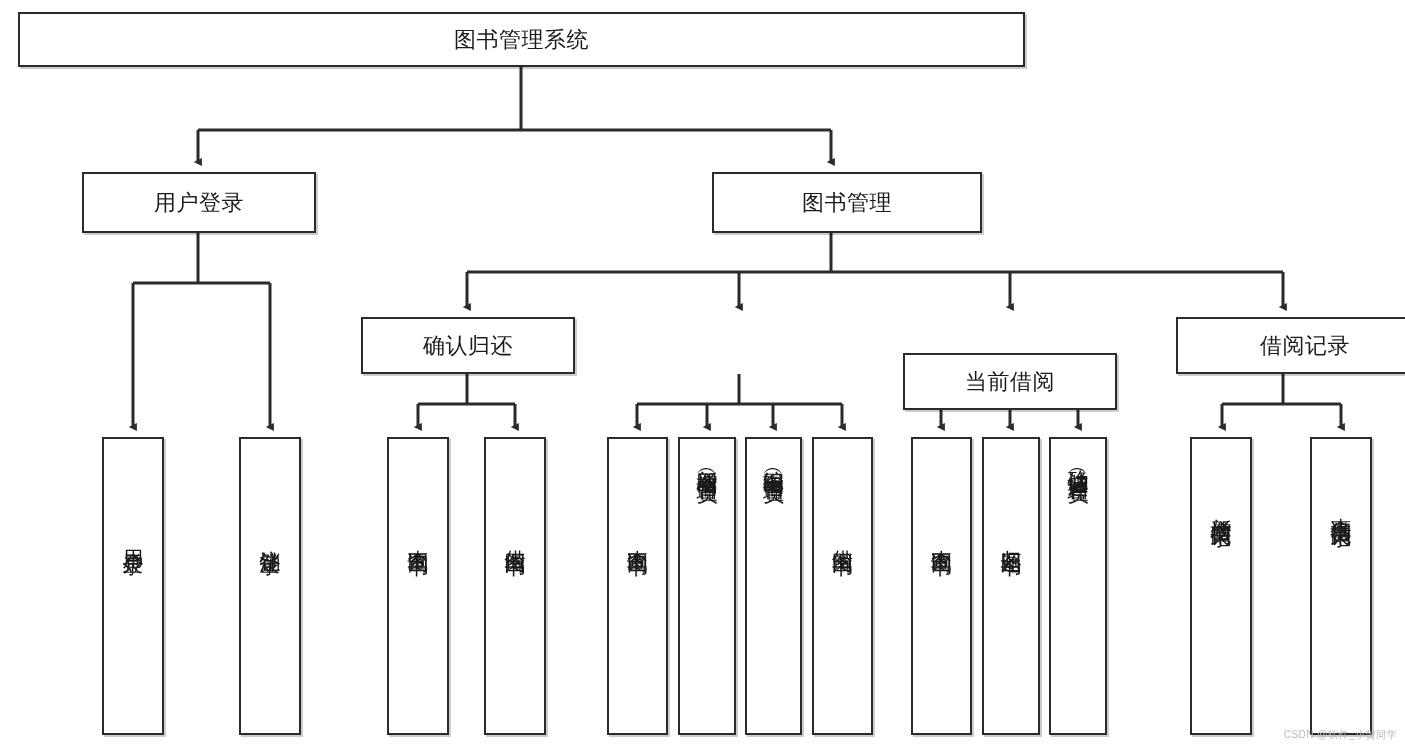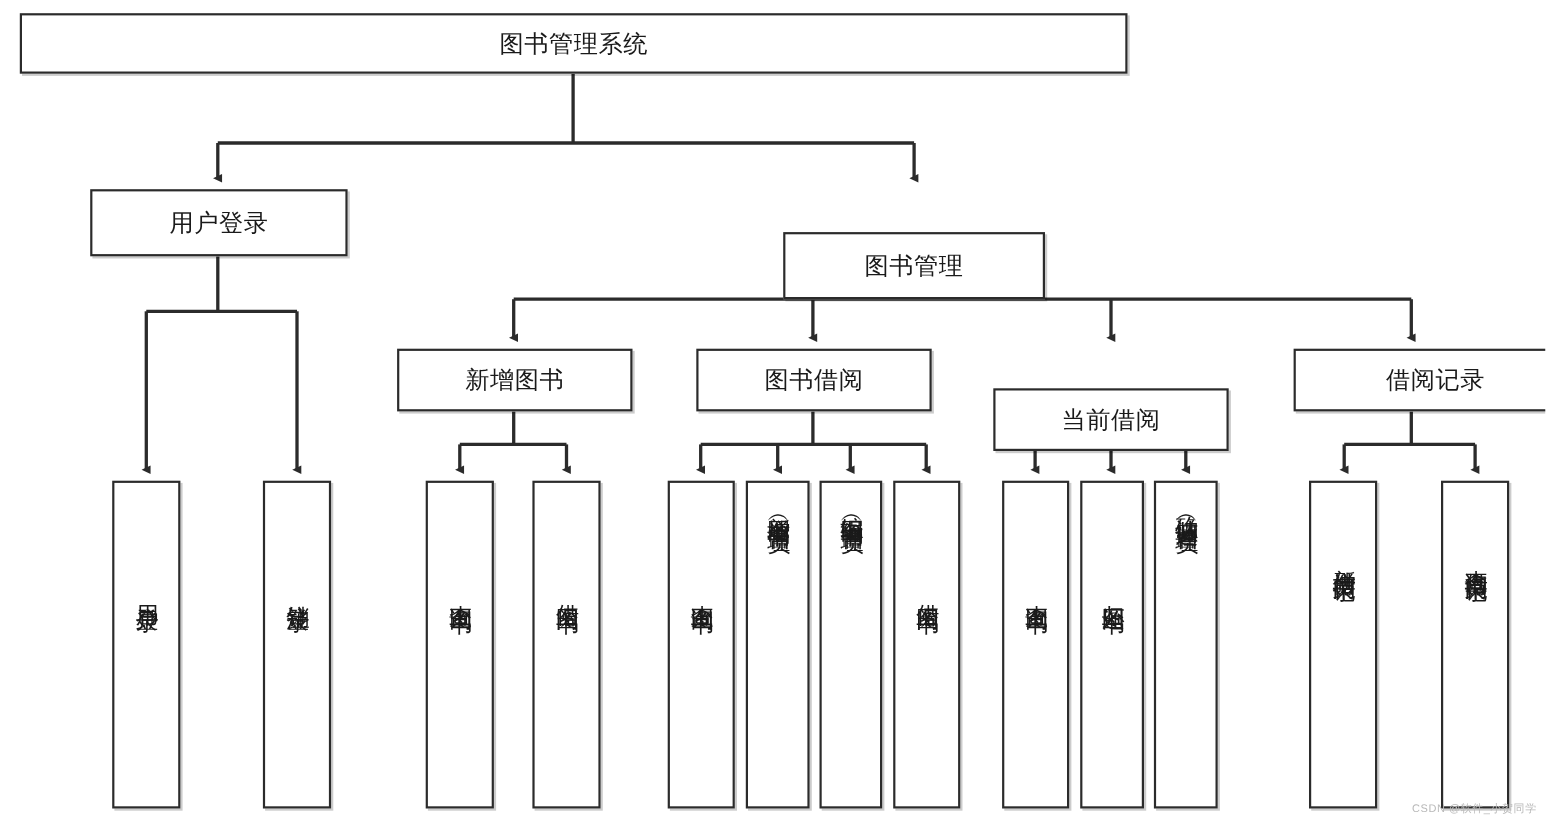--- a/index.html
+++ b/index.html
@@ -136,29 +136,26 @@
     </g>
   </svg>
 
   <div class="node root" style="left:18px; top:12px; width:1007px; height:55px;justify-content:center;">
     <span class="node-label">图书管理系统</span>
   </div>
 
   <div class="node level2" style="left:82px; top:172px; width:234px; height:61px;">
     <span class="node-label">用户登录</span>
   </div>
-  <div class="node level2" style="left:712px; top:172px; width:238px; height:61px;margin-top:39px;">
+  <div class="node level2" style="left:712px; top:172px; width:270px; height:61px;">
     <span class="node-label">图书管理</span>
   </div>
 
   <div class="node level3" style="left:361px; top:317px; width:214px; height:57px;">
-    <span class="node-label">新增图书</span>
-  </div>
-  <div class="node level3" style="left:633px; top:317px; width:214px; height:57px;">
-    <span class="node-label">图书借阅</span>
+    <span class="node-label">确认归还</span>
   </div>
   <div class="node level3" style="left:903px; top:317px; width:214px; height:57px;margin-top:36px;">
     <span class="node-label">当前借阅</span>
   </div>
   <div class="node level3" style="left:1176px; top:317px; width:258px; height:57px;">
     <span class="node-label">借阅记录</span>
   </div>
 
   <div class="node vertical mid2" style="left:102px; top:437px; width:62px; height:298px;">
     <span class="node-label">用户登录</span>

